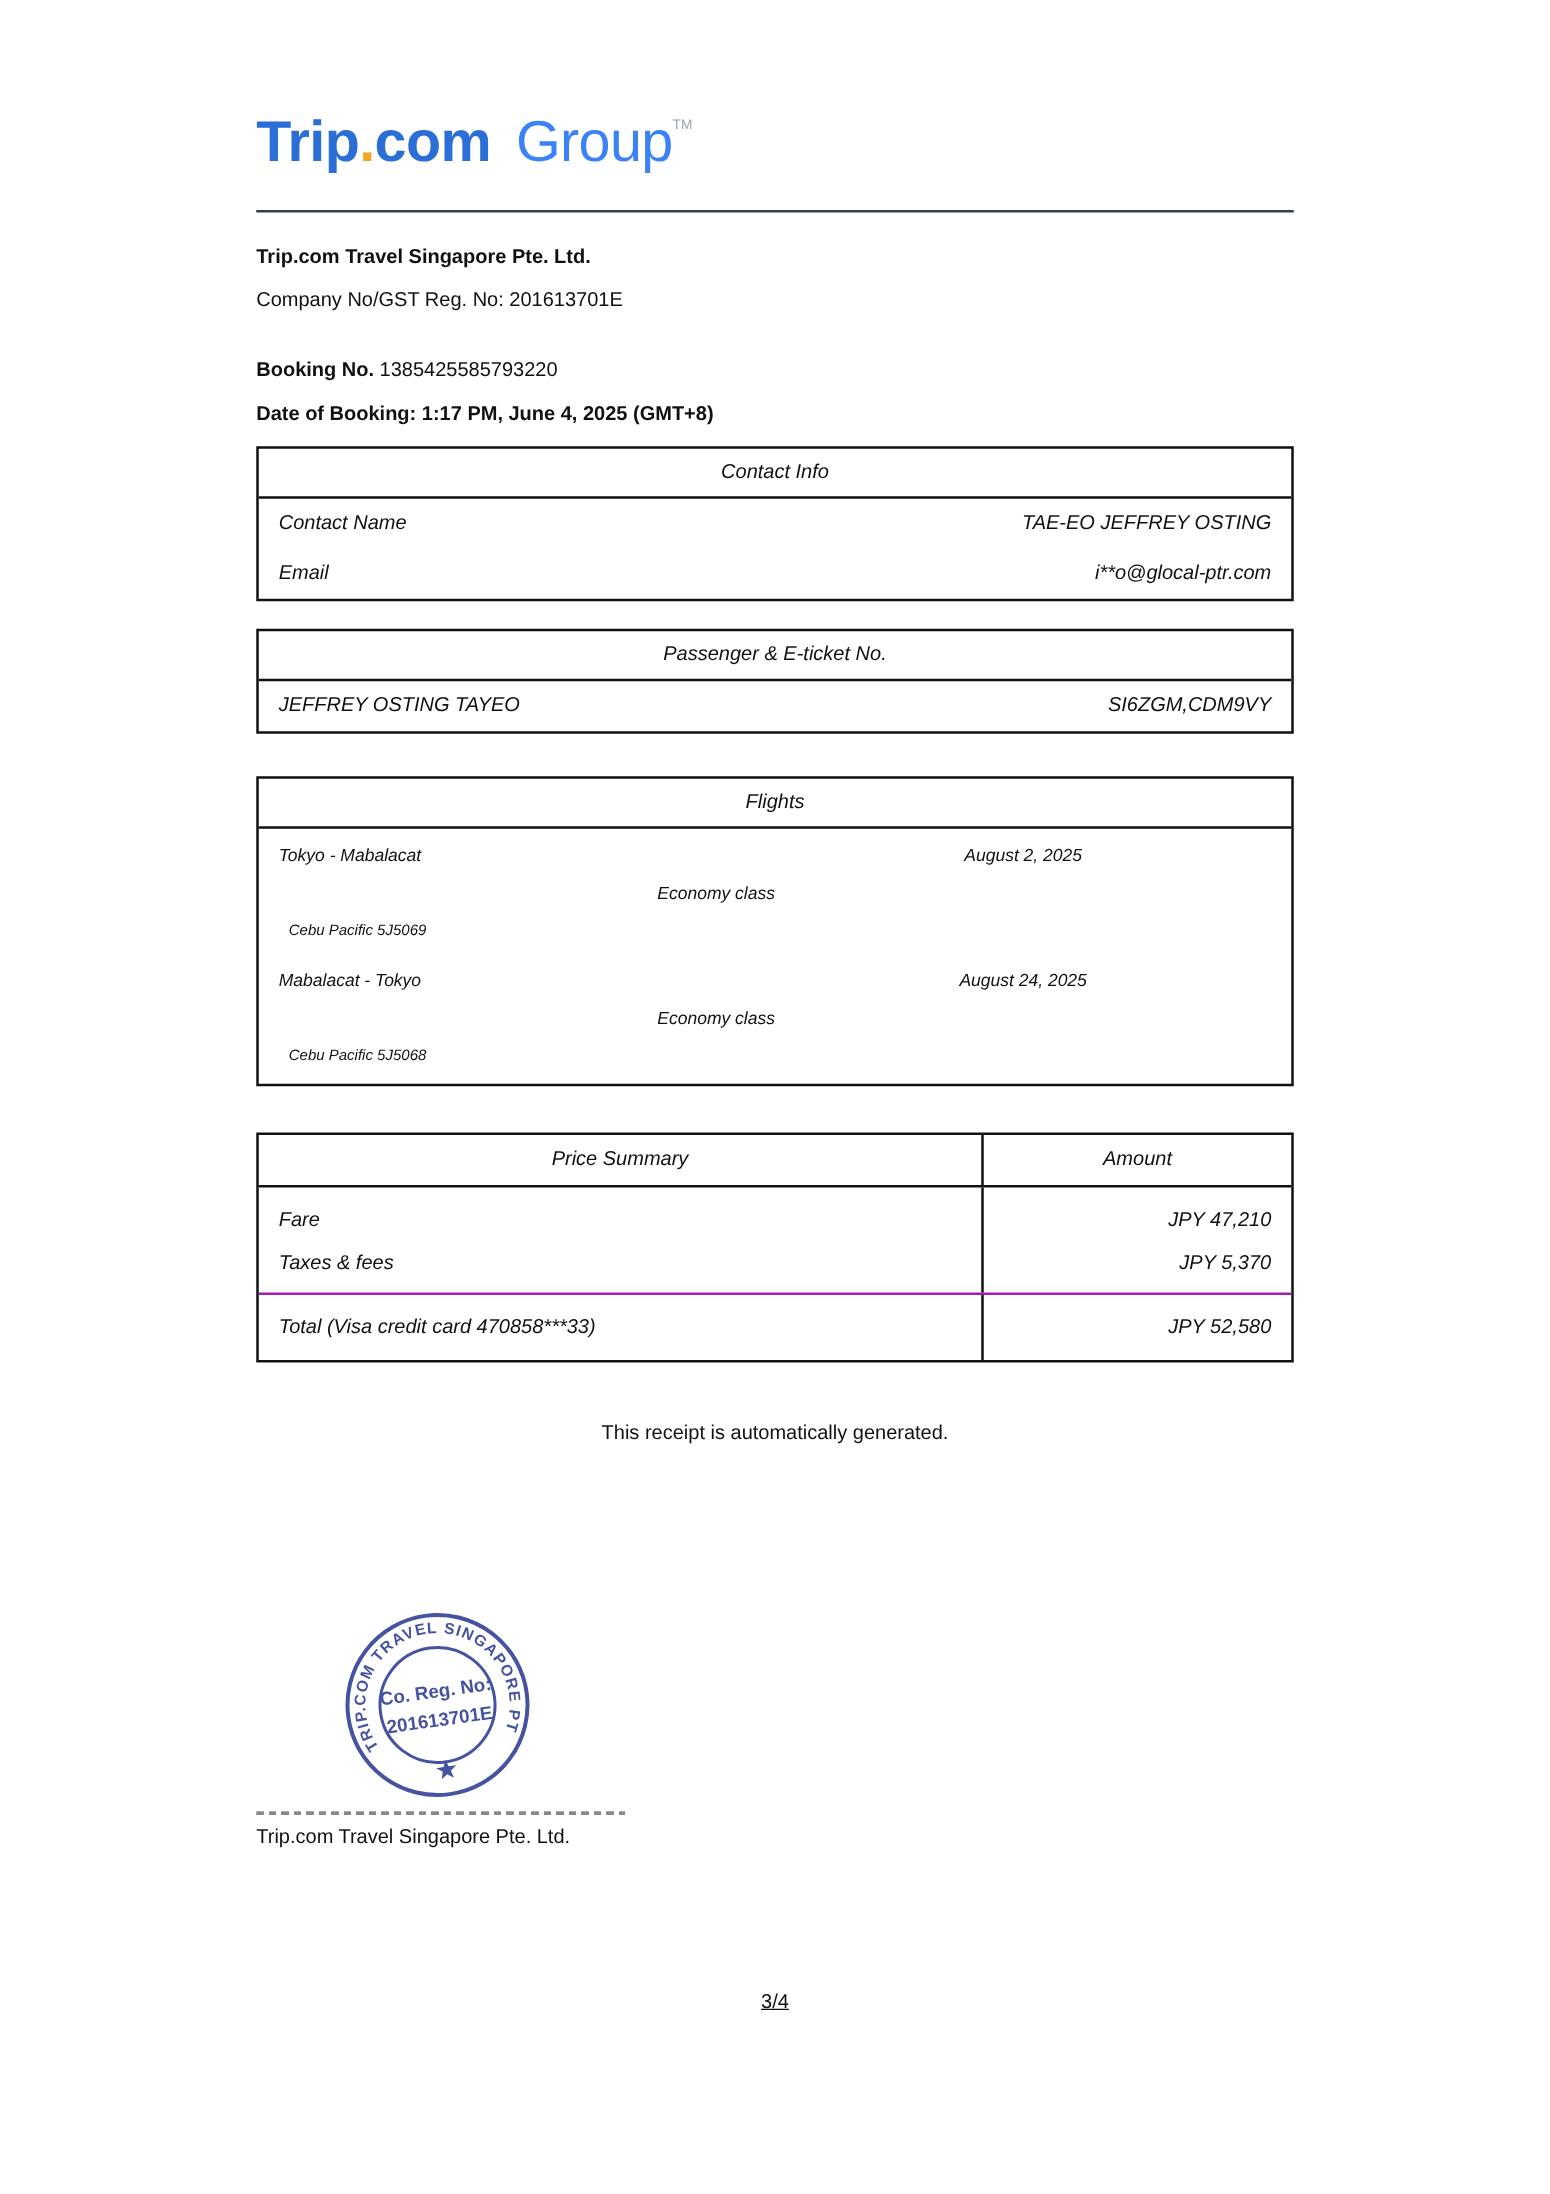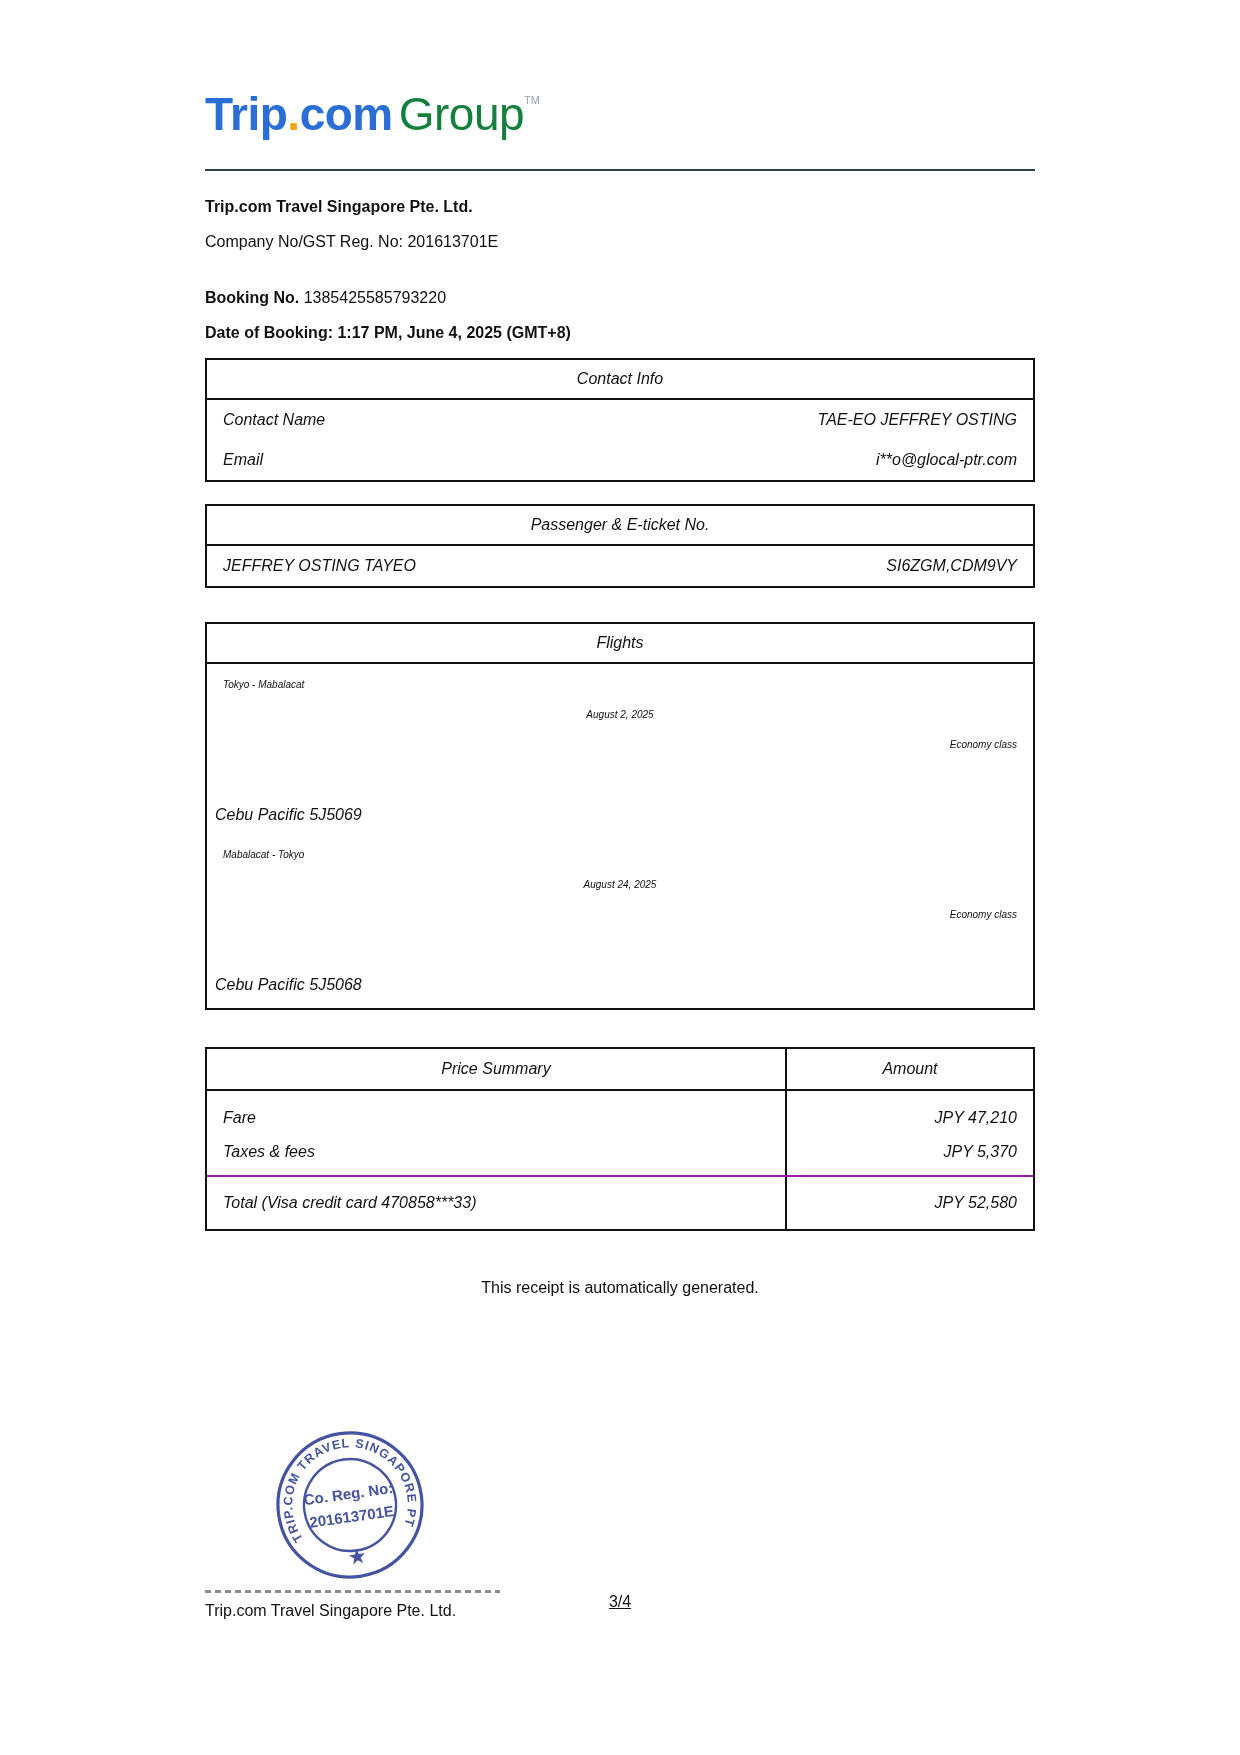--- a/index.html
+++ b/index.html
@@ -12,21 +12,21 @@
     font-family: "Liberation Sans", sans-serif;
     color: #111111;
     overflow: hidden;
   }
   .content { margin: 0 205px; width: 830px; }
 
   
   .logo { margin-top: 76px; font-size: 46px; line-height: 48px; letter-spacing: -0.5px; }
   .logo .blue { color: #2b6fd6; font-weight: 700; }
   .logo .dot  { color: #f2a71b; font-weight: 700; }
-  .logo .gray { color: #15803d; font-weight: 400; margin-left: 6px; }
+  .logo .gray { color: #3b82f6; font-weight: 400; margin-left: 20px; }
   .logo .tm   { color: #98a4b3; font-size: 11px; vertical-align: 26px; font-weight: 400; letter-spacing: 0; }
 
   .rule { margin-top: 31px; height: 2px; background: #33404f; }
 
   .company-name { margin-top: 26px; font-size: 16px; line-height: 20px; font-weight: 700; }
   .company-reg  { margin-top: 15px; font-size: 16px; line-height: 20px; }
 
   .booking-no   { margin-top: 36px; font-size: 16px; line-height: 20px; }
   .booking-no .lbl { font-weight: 700; }
   .booking-date { margin-top: 15px; font-size: 16px; line-height: 20px; font-weight: 700; }
@@ -47,26 +47,26 @@
 
   .contact-tbl { margin-top: 15px; }
   .passenger-tbl { margin-top: 22px; text-align: center; }
 
   
   .flights-tbl { margin-top: 34px; }
   .flights-body { padding: 6px 0 8px 0; }
   .flight-row { margin-bottom: 10px; }
   .flight-row:last-child { margin-bottom: 0; }
   .fr-line1 {
-    display: grid; grid-template-columns: 1fr;
-    padding: 0 16px; font-size: 10px; line-height: 30px;
+    display: grid; grid-template-columns: 1fr 1fr;
+    padding: 0 16px; font-size: 14px; line-height: 30px;
   }
   .fr-date { text-align: center; }
   .fr-class { text-align: right; }
-  .fr-line2 { padding: 0 8px; font-size: 16px; line-height: 30px; margin-top: 40px; }
+  .fr-line2 { padding: 0 24px; font-size: 12px; line-height: 30px; }
 
   
   .price-tbl { margin-top: 37px; }
   .price-header { display: flex; border-bottom: 2px solid #111; }
   .price-header .ph-left {
     flex: 0 0 580px; border-right: 2px solid #111; height: 40px;
     display: flex; align-items: center; justify-content: center; font-size: 16px;
   }
   .price-header .ph-right {
     flex: 1; height: 40px;

